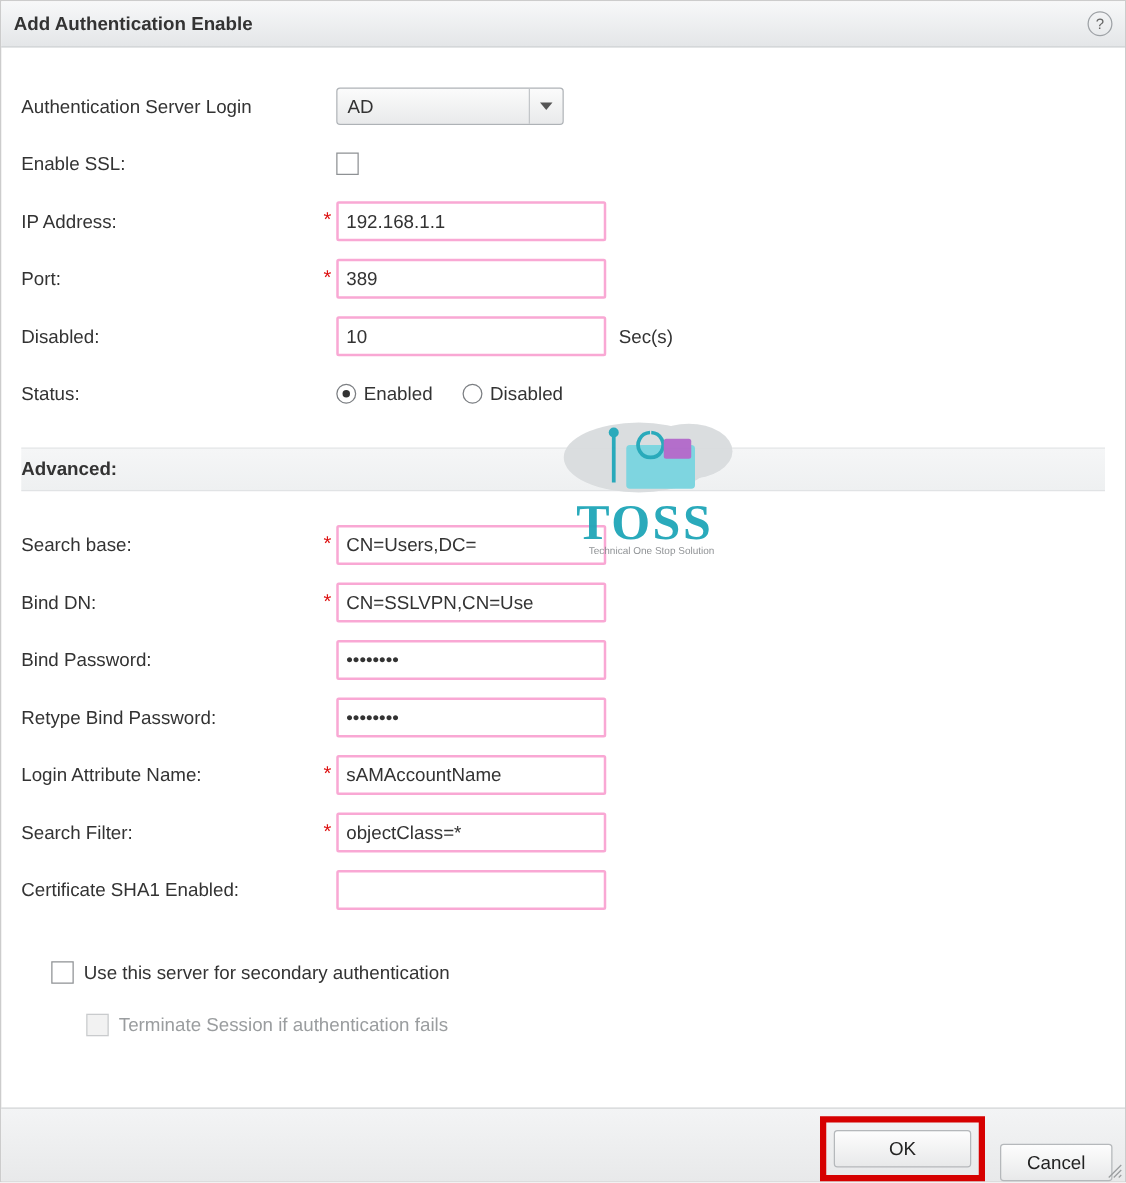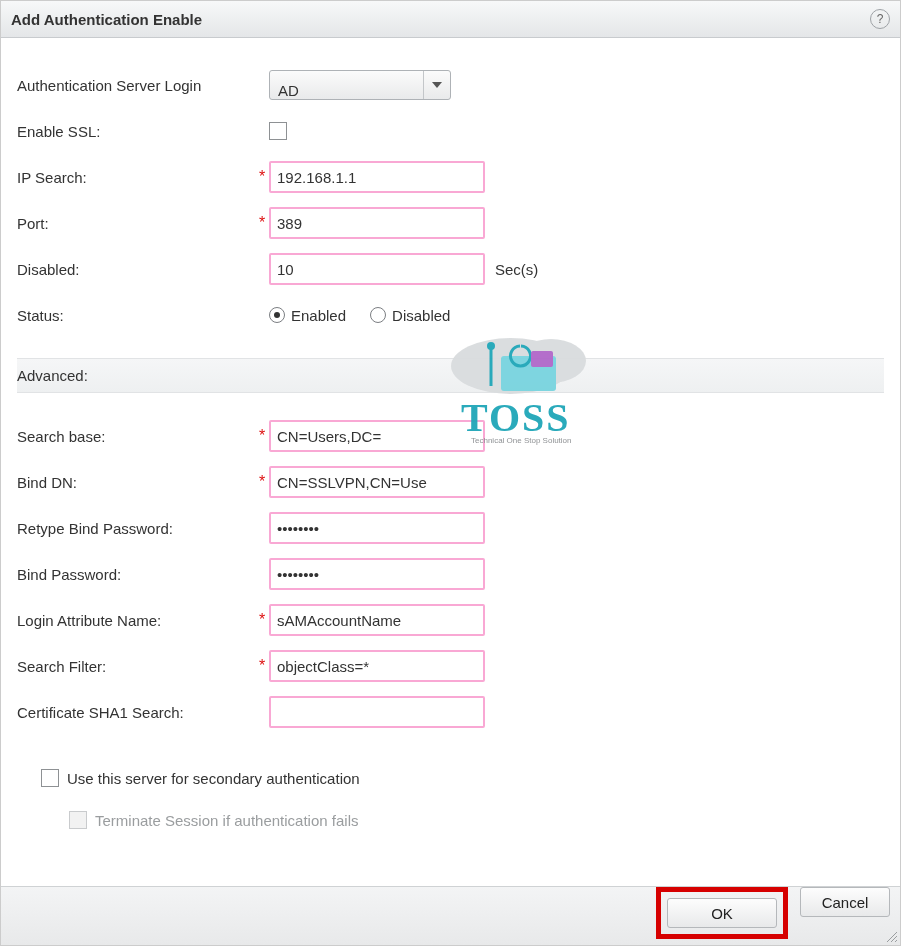--- a/index.html
+++ b/index.html
@@ -6,36 +6,36 @@
   .app{width:901px;height:946px;box-sizing:border-box;position:relative;background:#fff;border:1px solid #ccc}
   .titlebar{height:36px;background:linear-gradient(#f7f8f9,#e4e6e8);border-bottom:1px solid #c8cbce;display:flex;align-items:center;justify-content:space-between;padding:0 10px}
   .titlebar .title{font-weight:bold;color:#333}
   .help-circle{width:18px;height:18px;border:1px solid #9ea2a6;border-radius:50%;display:flex;align-items:center;justify-content:center;font-size:12px;color:#666;cursor:pointer}
   .body{padding:24px 16px 0 16px}
   .row{display:flex;align-items:center;min-height:46px}
   .label{width:238px;color:#333}
   .req{width:14px;color:#d11;font-size:16px;display:inline-block;text-align:center;line-height:1}
   .spacer{width:14px;display:inline-block}
   input[type=text],input[type=password]{height:28px;width:200px;padding:0 6px;border:2px solid #f9a8d4;border-radius:2px;font-size:15px;color:#333;background:#fff}
-  .select{display:flex;align-items:flex-end;border:1px solid #aeb2b6;border-radius:3px;background:linear-gradient(#fbfbfb,#e9eaeb);height:28px;width:180px;cursor:pointer}
+  .select{display:flex;align-items:center;border:1px solid #aeb2b6;border-radius:3px;background:linear-gradient(#fbfbfb,#e9eaeb);height:28px;width:180px;cursor:pointer}
   .select .val{flex:1;padding:0 8px;color:#333}
   .select .arrow{width:26px;height:100%;border-left:1px solid #c3c6c9;display:flex;align-items:center;justify-content:center}
   .caret-down{width:0;height:0;border-left:5px solid transparent;border-right:5px solid transparent;border-top:6px solid #555}
   .chk{width:16px;height:16px;border:1px solid #8e9194;background:#fff;display:inline-block;vertical-align:middle;cursor:pointer}
   .radio{width:14px;height:14px;border:1px solid #7b7e82;border-radius:50%;display:inline-flex;align-items:center;justify-content:center;margin-right:6px;cursor:pointer}
   .radio .dot{width:6px;height:6px;border-radius:50%;background:#333}
   .radio-row{display:flex;align-items:center;gap:24px}
   .afterlabel{margin-left:10px;color:#333}
-  .section{margin-top:20px;background:linear-gradient(#f5f6f7,#eef0f1);border-top:1px solid #e1e3e5;border-bottom:1px solid #e1e3e5;padding:8px 0 8px 0;font-weight:normal;color:#333}
+  .section{margin-top:20px;background:linear-gradient(#f5f6f7,#eef0f1);border-top:1px solid #e1e3e5;border-bottom:1px solid #e1e3e5;padding:8px 0 8px 0;font-weight:bold;color:#333}
   .section span{padding-left:0px}
   .sub{padding:10px 0 0 24px}
   .sub .chk-row{display:flex;align-items:flex-end;gap:8px;margin-top:24px}
   .sub .chk-row.disabled{color:#9a9d9f}
   .sub .chk-row.disabled .chk{border-color:#c9cbcd;background:#f2f2f2}
-  .footer{position:absolute;left:0;right:0;bottom:0;height:58px;background:linear-gradient(#f3f4f5,#e8e9ea);border-top:1px solid #cfd2d4;display:flex;align-items:flex-start;justify-content:flex-end;padding-right:10px;gap:12px}
+  .footer{position:absolute;left:0;right:0;bottom:0;height:58px;background:linear-gradient(#f3f4f5,#e8e9ea);border-top:1px solid #cfd2d4;display:flex;align-items:flex-end;justify-content:flex-end;padding-right:10px;gap:12px}
   .btn{height:30px;min-width:110px;border:1px solid #b5b8bb;border-radius:3px;background:linear-gradient(#fdfdfd,#e8e9ea);font-size:15px;color:#222;cursor:pointer}
   .ok-highlight{border:5px solid #d60000;padding:6px;display:inline-flex}
   .resize-grip{position:absolute;right:2px;bottom:2px;width:14px;height:14px}
   .resize-grip svg{display:block}
   .watermark{position:absolute;left:430px;top:330px;width:190px;pointer-events:none;opacity:0.95}
   .watermark .cloud{fill:#d9dcde}
   .watermark .screen{fill:#78d4df}
   .watermark .txtT{fill:#1fa6b8;font-family:Georgia,serif;font-size:40px;font-weight:bold;letter-spacing:2px}
   .watermark .sub{fill:#8a8d90;font-size:8px}
 </style>
@@ -62,21 +62,21 @@
       </div>
     </div>
 
     <div class="row">
       <span class="label">Enable SSL:</span>
       <span class="spacer"></span>
       <span class="chk"></span>
     </div>
 
     <div class="row">
-      <span class="label">IP Search:</span>
+      <span class="label">IP Address:</span>
       <span class="req">*</span>
       <input type="text" value="192.168.1.1" style="">
     </div>
 
     <div class="row">
       <span class="label">Port:</span>
       <span class="req">*</span>
       <input type="text" value="389" style="">
     </div>
 
@@ -116,45 +116,45 @@
       <input type="text" value="CN=Users,DC=" style="">
     </div>
 
     <div class="row">
       <span class="label">Bind DN:</span>
       <span class="req">*</span>
       <input type="text" value="CN=SSLVPN,CN=Use" style="">
     </div>
 
     <div class="row">
+      <span class="label">Bind Password:</span>
+      <span class="spacer"></span>
+      <input type="password" value="********" style="">
+    </div>
+
+    <div class="row">
       <span class="label">Retype Bind Password:</span>
       <span class="spacer"></span>
       <input type="password" value="********" style="">
     </div>
 
     <div class="row">
-      <span class="label">Bind Password:</span>
-      <span class="spacer"></span>
-      <input type="password" value="********" style="">
-    </div>
-
-    <div class="row">
       <span class="label">Login Attribute Name:</span>
       <span class="req">*</span>
       <input type="text" value="sAMAccountName" style="">
     </div>
 
     <div class="row">
       <span class="label">Search Filter:</span>
       <span class="req">*</span>
       <input type="text" value="objectClass=*" style="">
     </div>
 
     <div class="row">
-      <span class="label">Certificate SHA1 Search:</span>
+      <span class="label">Certificate SHA1 Enabled:</span>
       <span class="spacer"></span>
       <input type="text" value="" style="">
     </div>
 
     <div class="sub">
       <div class="chk-row">
         <span class="chk"></span>
         <span>Use this server for secondary authentication</span>
       </div>
       <div class="chk-row disabled" style="margin-left:28px">

